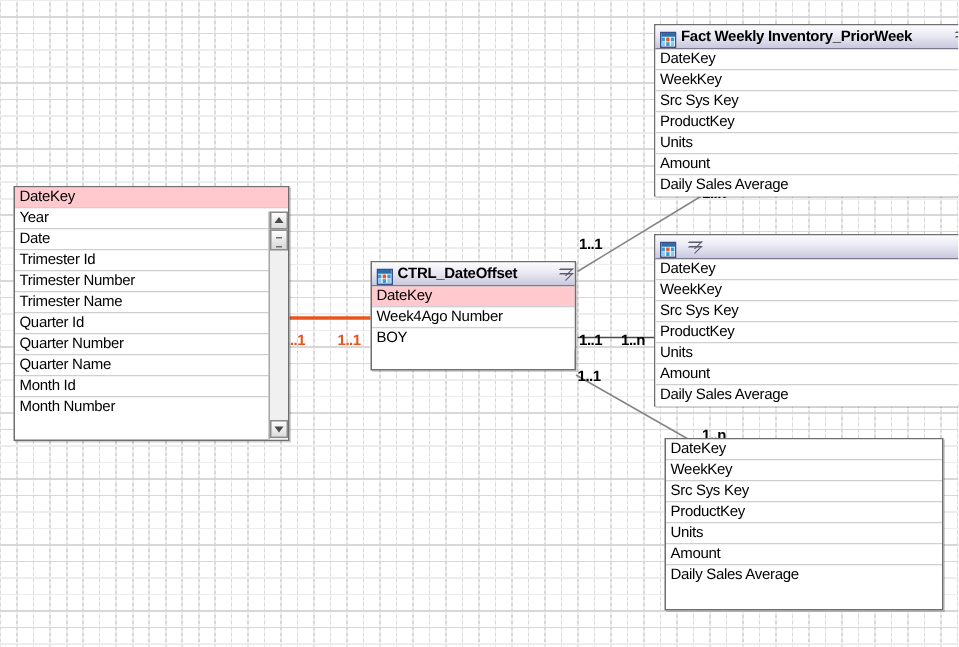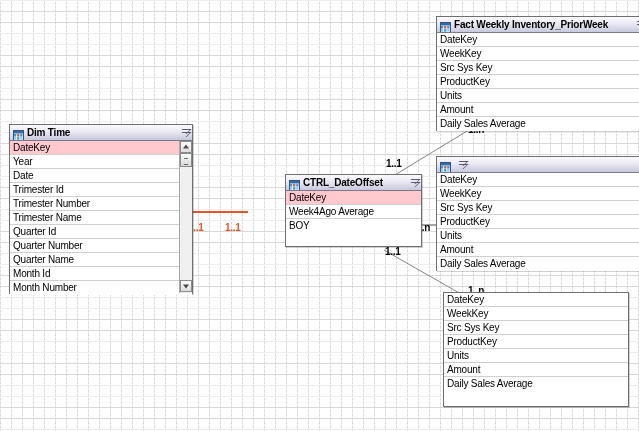--- a/index.html
+++ b/index.html
@@ -195,36 +195,20 @@
   <div class="card-label" style="left:386px; top:158px;">1..1</div>
   <div class="card-label" style="left:468px; top:124px;">1..n</div>
 
   <div class="card-label" style="left:386px; top:222px;">1..1</div>
   <div class="card-label" style="left:414px; top:222px;">1..n</div>
 
   <div class="card-label" style="left:385px; top:246px;">1..1</div>
   <div class="card-label" style="left:468px; top:285px;">1..n</div>
 
   <div class="entity" style="left:9px; top:124px; width:184px; height:170px;">
-    <div class="entity-title">
-      <span class="tbl-icon">
-        <svg width="11" height="11" viewBox="0 0 11 11">
-          <rect x="0.5" y="0.5" width="10" height="10" fill="#ffffff" stroke="#3b4f8a"></rect>
-          <rect x="1" y="1" width="9" height="2.5" fill="#2a6fa8"></rect>
-          <rect x="1" y="4" width="2.3" height="2.6" fill="#3a9ad9"></rect>
-          <rect x="4.1" y="4" width="2.3" height="2.6" fill="#e05a2b"></rect>
-          <rect x="7.2" y="4" width="2.3" height="2.6" fill="#3a9ad9"></rect>
-          <rect x="1" y="7.1" width="2.3" height="2.6" fill="#8cc9ef"></rect>
-          <rect x="4.1" y="7.1" width="2.3" height="2.6" fill="#3a9ad9"></rect>
-          <rect x="7.2" y="7.1" width="2.3" height="2.6" fill="#8cc9ef"></rect>
-        </svg>
-      </span>
-      <span class="title-text">Dim Time</span>
-      <span class="chevron"></span>
-    </div>
     <div class="rows">
       <div class="row pk">DateKey</div>
       <div class="row">Year</div>
       <div class="row">Date</div>
       <div class="row">Trimester Id</div>
       <div class="row">Trimester Number</div>
       <div class="row">Trimester Name</div>
       <div class="row">Quarter Id</div>
       <div class="row">Quarter Number</div>
       <div class="row">Quarter Name</div>
@@ -236,40 +220,40 @@
           <i class="arr"></i>
         </div>
       <div class="vs-thumb"></div>
       <div class="vs-track" style="height:113px;"></div>
       <div class="vs-btn vs-down">
           <i class="arr"></i>
         </div>
     </div>
   </div>
 
-  <div class="entity" style="left:247px; top:174px; width:137px; height:73px;margin-left:38px;">
+  <div class="entity" style="left:247px; top:174px; width:137px; height:73px;">
     <div class="entity-title">
       <span class="tbl-icon">
         <svg width="11" height="11" viewBox="0 0 11 11">
           <rect x="0.5" y="0.5" width="10" height="10" fill="#ffffff" stroke="#3b4f8a"></rect>
           <rect x="1" y="1" width="9" height="2.5" fill="#2a6fa8"></rect>
           <rect x="1" y="4" width="2.3" height="2.6" fill="#3a9ad9"></rect>
           <rect x="4.1" y="4" width="2.3" height="2.6" fill="#e05a2b"></rect>
           <rect x="7.2" y="4" width="2.3" height="2.6" fill="#3a9ad9"></rect>
           <rect x="1" y="7.1" width="2.3" height="2.6" fill="#8cc9ef"></rect>
           <rect x="4.1" y="7.1" width="2.3" height="2.6" fill="#3a9ad9"></rect>
           <rect x="7.2" y="7.1" width="2.3" height="2.6" fill="#8cc9ef"></rect>
         </svg>
       </span>
       <span class="title-text">CTRL_DateOffset</span>
       <span class="chevron"></span>
     </div>
     <div class="rows">
       <div class="row pk">DateKey</div>
-      <div class="row">Week4Ago Average</div>
+      <div class="row">Week4Ago Number</div>
       <div class="row">BOY</div>
     </div>
   </div>
 
   <div class="entity" style="left:436px; top:16px; width:212px; height:115px;">
     <div class="entity-title">
       <span class="tbl-icon">
         <svg width="11" height="11" viewBox="0 0 11 11">
           <rect x="0.5" y="0.5" width="10" height="10" fill="#ffffff" stroke="#3b4f8a"></rect>
           <rect x="1" y="1" width="9" height="2.5" fill="#2a6fa8"></rect>

